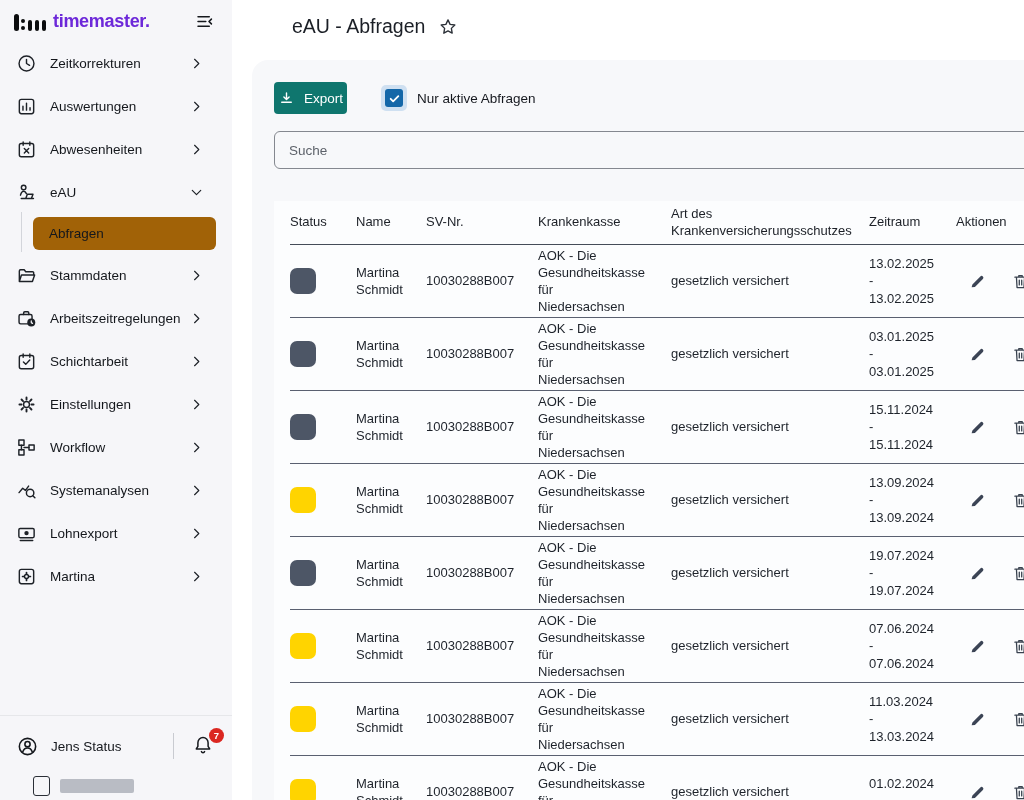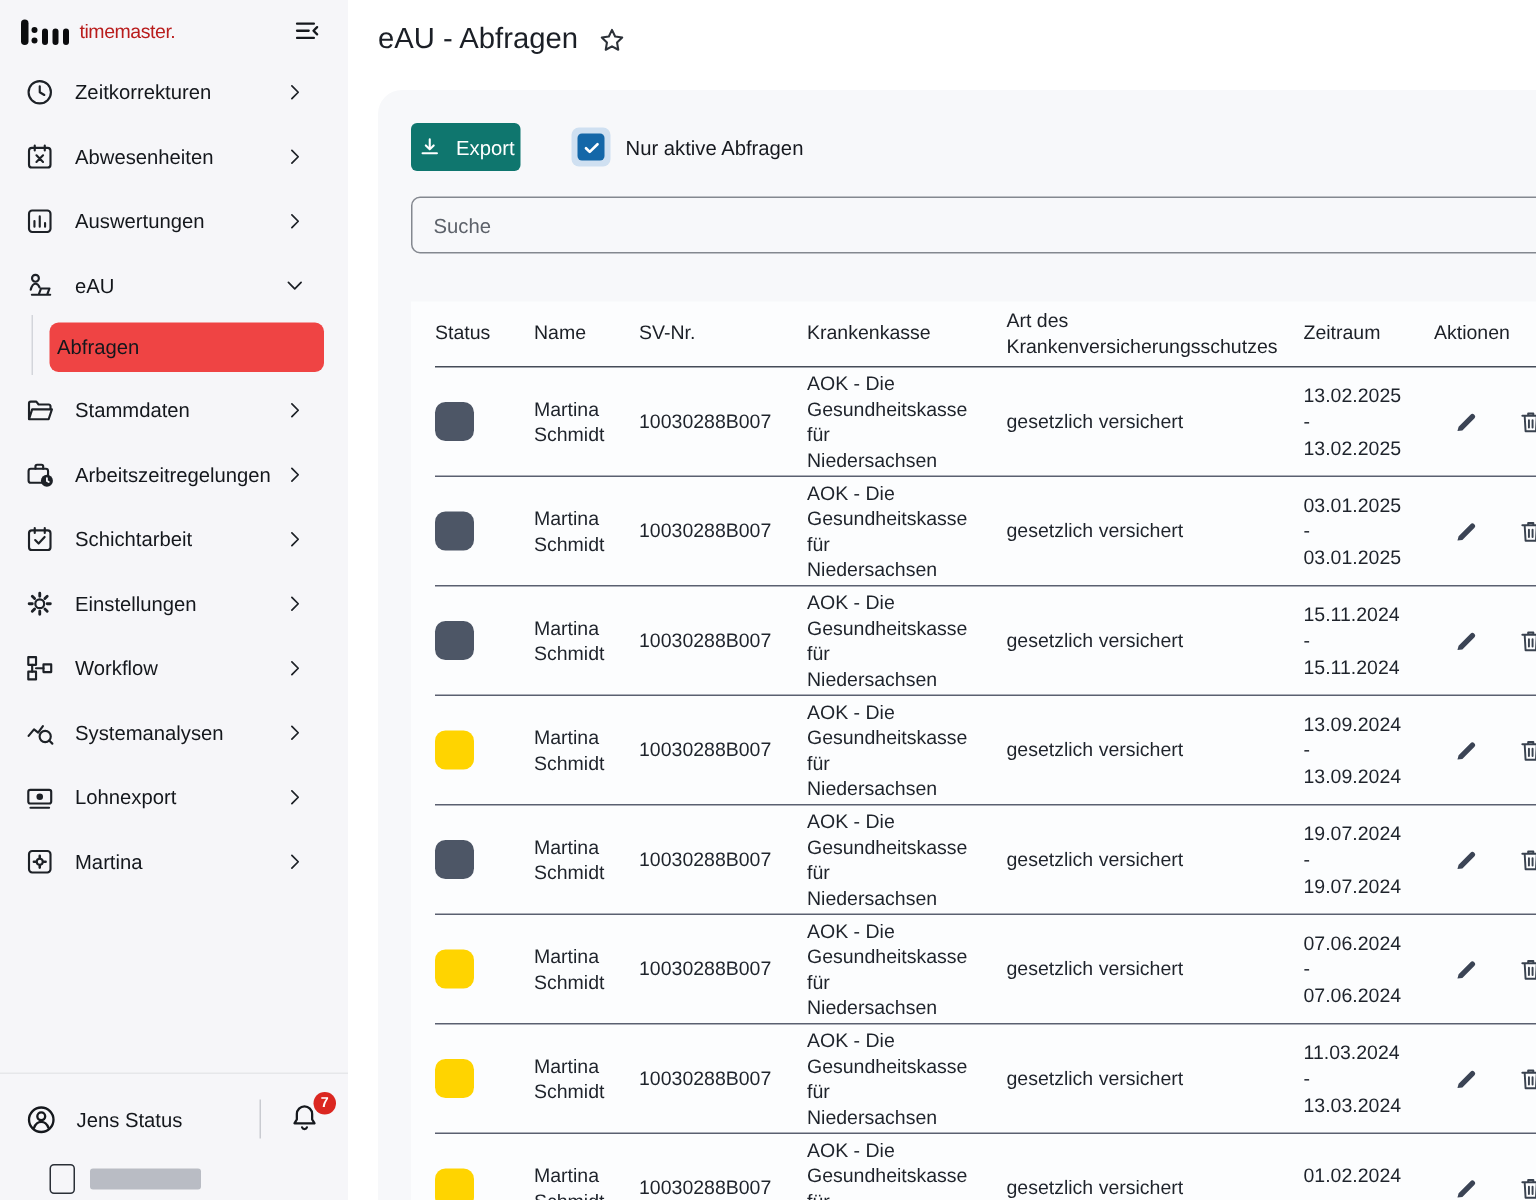--- a/index.html
+++ b/index.html
@@ -16,56 +16,56 @@
   .sidebar {
     position: absolute; left: 0; top: 0; width: 232px; height: 800px;
     background: #f6f6f9; display: flex; flex-direction: column;
   }
   .logo-row { display: flex; align-items: center; padding: 11px 18px 8px 14px; }
   .logo-mark { display: flex; align-items: flex-end; gap: 2.5px; height: 18px; }
   .lm-bar { width: 4.5px; height: 17px; background: #0b0c0e; border-radius: 2.5px; }
   .lm-colon { display: flex; flex-direction: column; justify-content: flex-end; gap: 3px; padding-bottom: 1px; }
   .lm-dot { width: 4px; height: 4px; background: #0b0c0e; border-radius: 50%; }
   .lm-short { width: 4.5px; height: 11px; background: #0b0c0e; border-radius: 2.5px; }
-  .wordmark { margin-left: 7px; font-size: 13px; font-weight: 400; letter-spacing: -0.3px; color: #b91c1c; }
+  .wordmark { margin-left: 7px; font-size: 18px; font-weight: 700; letter-spacing: -0.3px; color: #6d28d9; }
   .collapse-btn { margin-left: auto; color: #15181d; cursor: pointer; }
   .collapse-btn svg { width: 19px; height: 19px; }
 
   .nav { padding-top: 2px; }
   .nav-item { height: 43px; display: flex; align-items: center; padding: 0 28px 0 16px; cursor: pointer; }
   .nav-icon { width: 21px; height: 21px; color: #1d2127; flex: 0 0 auto; }
   .nav-icon svg { width: 21px; height: 21px; }
   .nav-label { margin-left: 13px; font-size: 13.5px; color: #14171c; flex: 1; white-space: nowrap; }
   .chev { color: #1d2127; }
   .chev svg { width: 15px; height: 15px; }
 
   .sub-wrap { position: relative; padding: 3px 16px 4px 33px; }
   .indent-line { position: absolute; left: 21px; top: -2px; bottom: 2px; width: 1px; background: #d3d5db; }
-  .sub-item { height: 33px; background: #ef4444; border-radius: 6px; display: flex; align-items: center; padding-left: 5px; font-size: 13.5px; color: #14171c; cursor: pointer; }
+  .sub-item { height: 33px; background: #a16207; border-radius: 6px; display: flex; align-items: center; padding-left: 16px; font-size: 13.5px; color: #14171c; cursor: pointer; }
 
   .sidebar-bottom { margin-top: auto; border-top: 1px solid #e6e7ea; padding: 12px 16px 0 16px; }
   .user-row { display: flex; align-items: center; height: 36px; }
   .user-icon { width: 23px; height: 23px; color: #15181d; }
   .user-icon svg { width: 23px; height: 23px; }
   .user-name { margin-left: 12px; font-size: 13.5px; color: #14171c; flex: 1; }
   .vdivider { width: 1px; height: 26px; background: #c9cbd1; margin-right: 18px; }
   .bell-wrap { position: relative; width: 24px; height: 24px; color: #15181d; cursor: pointer; }
   .bell-wrap svg { width: 22px; height: 22px; }
   .badge {
     position: absolute; top: -6px; right: -8px; min-width: 15px; height: 15px;
     background: #db2721; color: #fff; border-radius: 50%;
     font-size: 9.5px; font-weight: 700; display: flex; align-items: center; justify-content: center;
   }
   .cutoff-row { margin-top: 12px; display: flex; align-items: flex-start; gap: 10px; height: 24px; }
   .cutoff-icon { width: 17px; height: 20px; border: 1.6px solid #2a2f37; border-radius: 3px; margin-left: 17px; }
   .cutoff-text { margin-top: 3px; width: 74px; height: 14px; background: #b9bcc4; border-radius: 2px; }
 
   
   .title-row { position: absolute; left: 252px; top: 15px; display: flex; align-items: center; gap: 13px; }
-  .page-title { font-size: 19.5px; font-weight: 500; color: #1b1f26; }
+  .page-title { font-size: 19.5px; font-weight: 500; color: #1b1f26; margin-left: 40px; }
   .star { color: #2c3138; cursor: pointer; }
   .star svg { width: 20px; height: 20px; }
 
   .card {
     position: absolute; left: 252px; top: 60px; width: 1000px; height: 900px;
     background: #f7f8fa; border-radius: 16px;
   }
   .toolbar { display: flex; align-items: center; padding: 22px 0 0 22px; }
   .export-btn {
     background: #0f766e; color: #ffffff; border: none; height: 32px; border-radius: 4px;
@@ -226,37 +226,37 @@
       <span class="nav-label">Zeitkorrekturen</span>
       <span class="chev">
           <svg class="ic">
             <use href="#i-chevr"></use>
           </svg>
         </span>
     </div>
     <div class="nav-item">
       <span class="nav-icon">
           <svg class="ic">
+            <use href="#i-barchart"></use>
+          </svg>
+        </span>
+      <span class="nav-label">Auswertungen</span>
+      <span class="chev">
+          <svg class="ic">
+            <use href="#i-chevr"></use>
+          </svg>
+        </span>
+    </div>
+    <div class="nav-item">
+      <span class="nav-icon">
+          <svg class="ic">
             <use href="#i-calx"></use>
           </svg>
         </span>
       <span class="nav-label">Abwesenheiten</span>
-      <span class="chev">
-          <svg class="ic">
-            <use href="#i-chevr"></use>
-          </svg>
-        </span>
-    </div>
-    <div class="nav-item">
-      <span class="nav-icon">
-          <svg class="ic">
-            <use href="#i-barchart"></use>
-          </svg>
-        </span>
-      <span class="nav-label">Auswertungen</span>
       <span class="chev">
           <svg class="ic">
             <use href="#i-chevr"></use>
           </svg>
         </span>
     </div>
     <div class="nav-item">
       <span class="nav-icon">
           <svg class="ic">
             <use href="#i-eau"></use>

